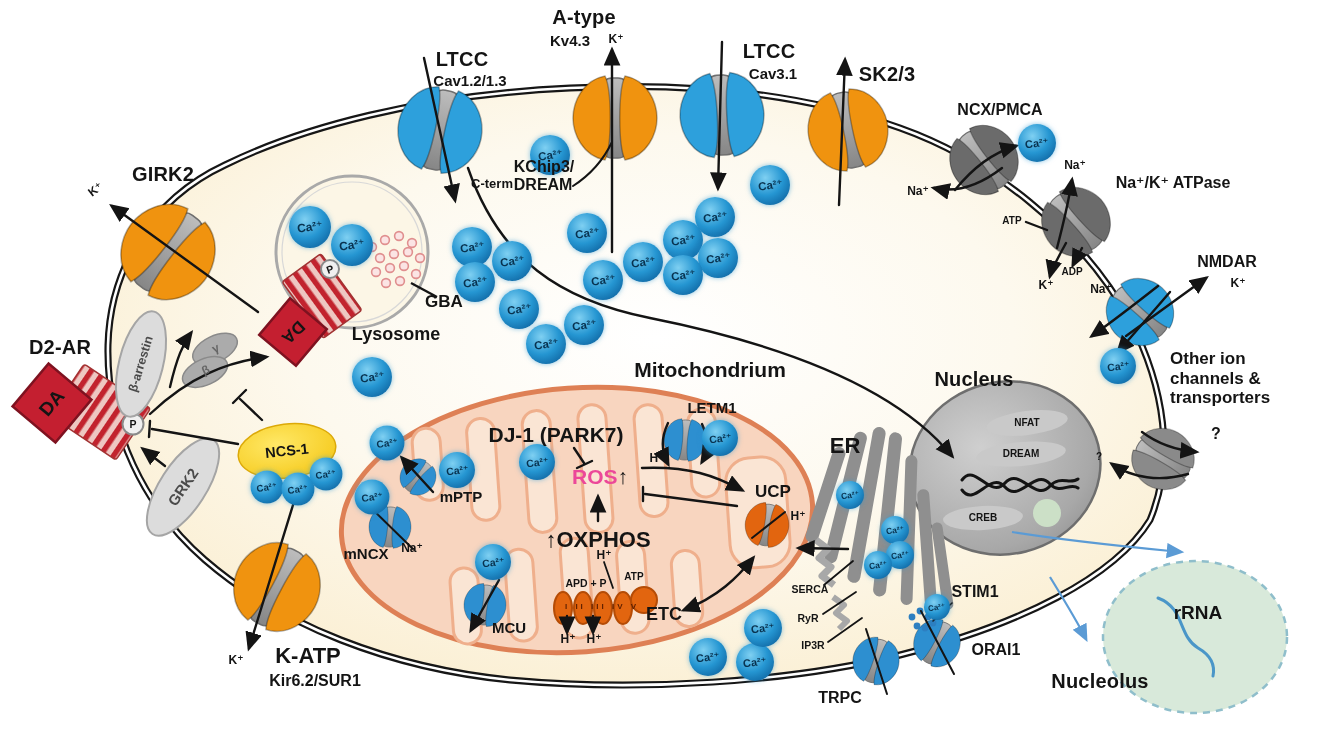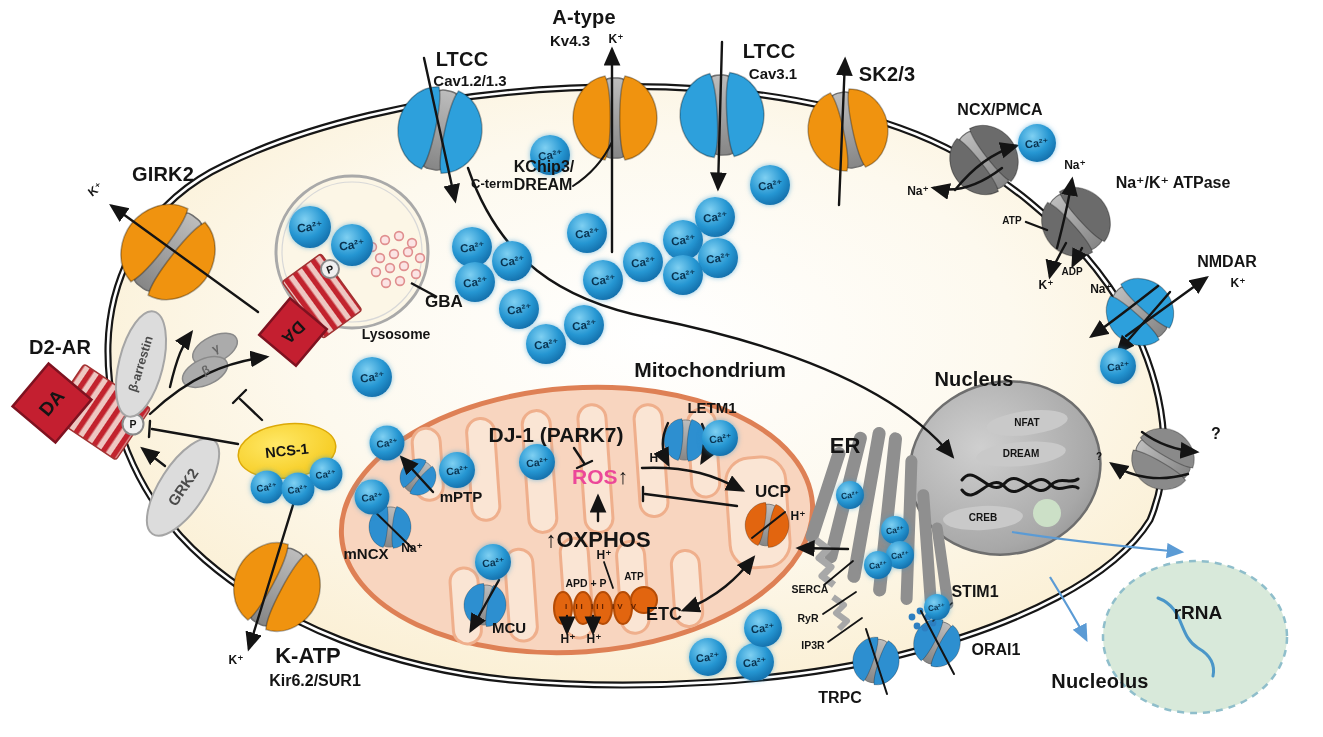--- a/index.html
+++ b/index.html
@@ -395,41 +395,42 @@
 <div class="lbl lg" style="left:1227px;top:262px">NMDAR</div>
 <div class="lbl sm" style="left:1238px;top:284px">K⁺</div>
 
 <div class="lbl sm" style="left:918px;top:192px">Na⁺</div>
 <div class="lbl sm" style="left:1075px;top:166px">Na⁺</div>
 <div class="lbl sm" style="left:1101px;top:290px">Na⁺</div>
 <div class="lbl md" style="left:1012px;top:221px">ATP</div>
 <div class="lbl md" style="left:1072px;top:272px">ADP</div>
 <div class="lbl sm" style="left:1046px;top:286px">K⁺</div>
 
+<div class="lbl wrap" style="left:1232px;top:378px;width:124px;font-size:17px;font-weight:600">Other ion channels &amp; transporters</div>
 <div class="lbl lg" style="left:1216px;top:434px">?</div>
 <div class="lbl md" style="left:1099px;top:457px">?</div>
 
 <div class="lbl xl" style="left:60px;top:347px">D2-AR</div>
 <div class="lbl" style="left:52px;top:403px;font-size:19px;transform:translate(-50%,-50%) rotate(-50deg)">DA</div>
 <div class="lbl" style="left:293px;top:332px;font-size:17px;transform:translate(-50%,-50%) rotate(137deg)">DA</div>
 <div class="lbl xs" style="left:133px;top:424px">P</div>
 <div class="lbl xs" style="left:330px;top:269px;transform:translate(-50%,-50%) rotate(-20deg)">P</div>
 <div class="lbl" style="left:141px;top:364px;font-size:12.5px;color:#4a4a4a;transform:translate(-50%,-50%) rotate(-73deg)">β-arrestin</div>
 <div class="lbl gray" style="left:216px;top:349px;font-size:12px;transform:translate(-50%,-50%) rotate(-25deg)">γ</div>
 <div class="lbl gray" style="left:206px;top:371px;font-size:12px;transform:translate(-50%,-50%) rotate(-25deg)">β</div>
 <div class="lbl" style="left:183px;top:487px;font-size:15px;color:#4a4a4a;transform:translate(-50%,-50%) rotate(-56deg)">GRK2</div>
 <div class="lbl" style="left:287px;top:451px;font-size:14.5px;transform:translate(-50%,-50%) rotate(-6deg)">NCS-1</div>
 
 <div class="lbl" style="left:492px;top:184px;font-size:13px">C-term</div>
 <div class="lbl" style="left:544px;top:176px;font-size:16px">
   <span>KChip3/</span><br>
   <span>DREAM</span>
 </div>
 
-<div class="lbl" style="left:396px;top:334px;font-size:14px">Lysosome</div>
+<div class="lbl" style="left:396px;top:334px;font-size:18px">Lysosome</div>
 <div class="lbl" style="left:444px;top:302px;font-size:17px">GBA</div>
 
 <div class="lbl" style="left:710px;top:370px;font-size:21px">Mitochondrium</div>
 <div class="lbl" style="left:556px;top:435px;font-size:21px">DJ-1 (PARK7)</div>
 <div class="lbl" style="left:600px;top:477px;font-size:21px">
   <span class="red">ROS</span><span>↑</span>
 </div>
 <div class="lbl" style="left:598px;top:540px;font-size:22px">
   <span>↑</span><span>OXPHOS</span>
 </div>

